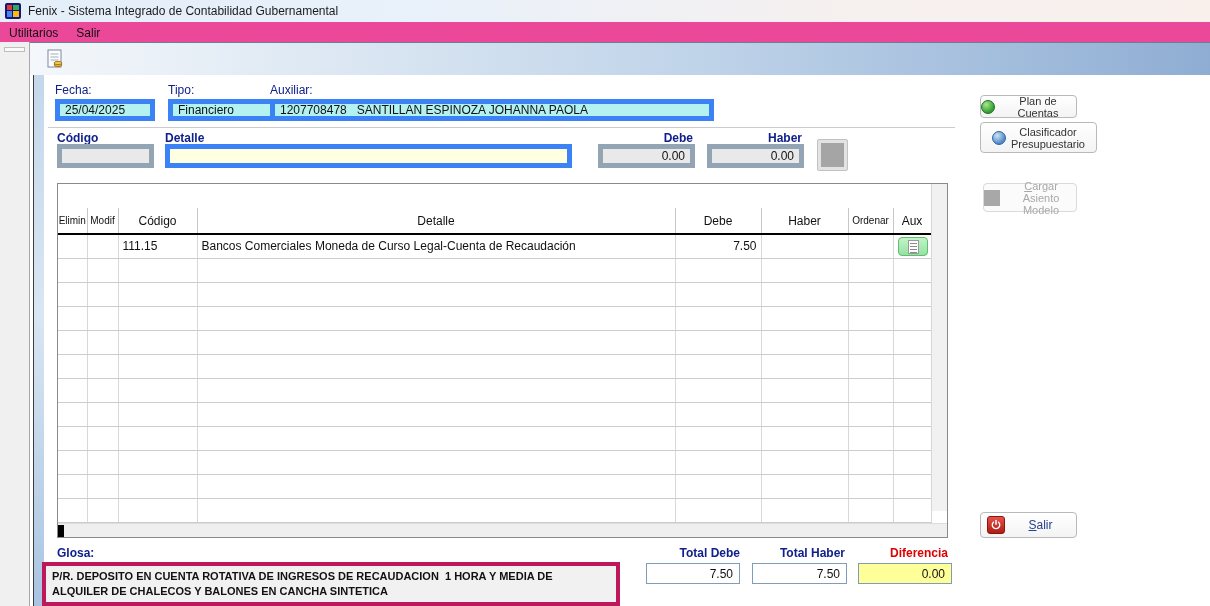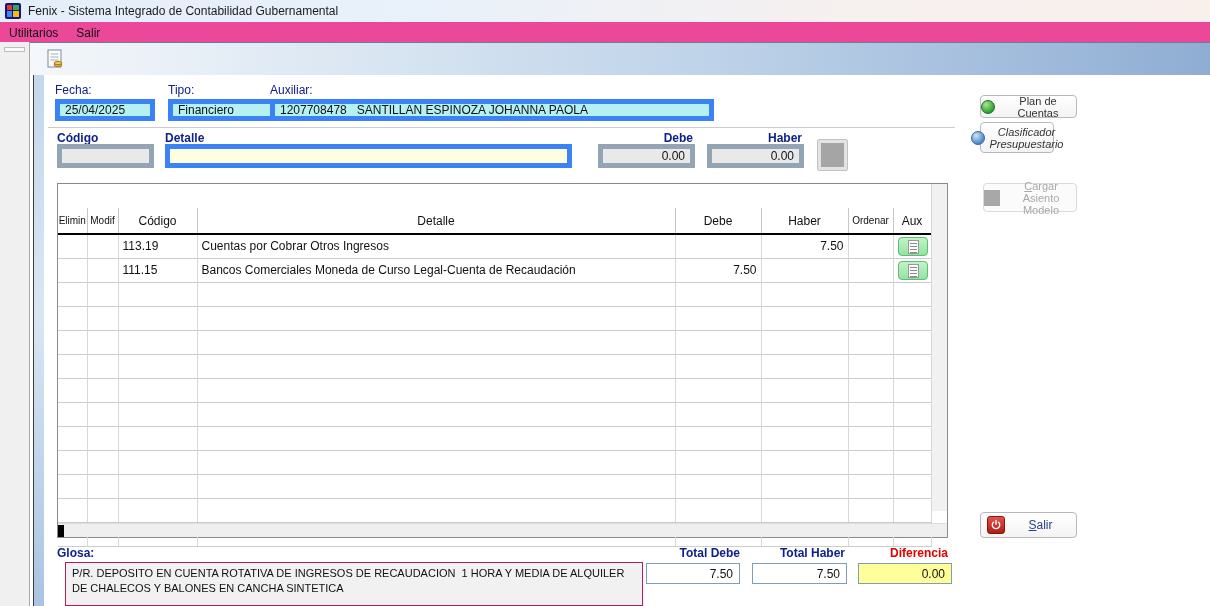--- a/index.html
+++ b/index.html
@@ -62,22 +62,22 @@
   table.grid th.small { font-size:10px; }
   table.grid td { height:24px; border-right:1px solid #d8d8d8; border-bottom:1px solid #cdcdcd; font-size:12px; padding:0 4px; overflow:hidden; white-space:nowrap; }
   td.c-num { text-align:right; }
   td.c-cod { padding-left:9px; }
   .aux-btn { display:block; margin:0 auto; width:30px; height:19px; border:1px solid #62bb72; border-radius:4px;
     background:linear-gradient(180deg,#c2f4c8,#93e3a0); cursor:pointer; position:relative; }
   .aux-doc { position:absolute; left:9px; top:2px; width:11px; height:14px; background:#fdfdfd; border:1px solid #9a9a9a; }
   .aux-doc i { display:block; height:1px; background:#8a8a8a; margin:2px 1px 0 1px; }
 
   
-  .glosa-box { position:absolute; left:65px; top:562px; width:578px; height:44px; background:#f1f1f1; border:1px solid #be185d;
-    font-size:11px; color:#111; padding:3px 6px; line-height:15px; white-space:pre-wrap; }
+  .glosa-box { position:absolute; left:42px; top:562px; width:578px; height:44px; background:#f1f1f1; border:4px solid #be185d;
+    font-size:11px; color:#111; padding:3px 6px; line-height:15px; white-space:pre-wrap;font-weight:bold; }
   .tot-lbl { position:absolute; top:546px; font-weight:bold; color:#10218b; text-align:right; font-size:12px; }
   .red { color:#e00000; }
   .tot-field { position:absolute; top:563px; height:21px; border:1px solid #7f9db9; background:#fff; font-size:12px;
     display:flex; align-items:center; justify-content:flex-end; padding:0 6px; }
   .yellow { background:#ffff99; }
 
   
   .side-btn { position:absolute; background:linear-gradient(180deg,#ffffff,#f3f3f3); border:1px solid #b9b9b9; border-radius:4px;
     font-size:11px; color:#333; display:flex; align-items:center; justify-content:center; cursor:pointer; text-align:center; line-height:12px; }
   .sphere { width:14px; height:14px; border-radius:50%; flex:0 0 auto; margin-right:5px; }
@@ -172,39 +172,20 @@
         <th>Debe</th>
         <th>Haber</th>
         <th class="small">Ordenar</th>
         <th>Aux</th>
       </tr>
     </thead>
     <tbody>
       <tr>
         <td></td>
         <td></td>
-        <td class="c-cod">113.19</td>
-        <td>Cuentas por Cobrar Otros Ingresos</td>
-        <td class="c-num"></td>
-        <td class="c-num">7.50</td>
-        <td></td>
-        <td>
-          <button class="aux-btn">
-              <span class="aux-doc">
-                <i></i>
-                <i></i>
-                <i></i>
-                <i></i>
-              </span>
-            </button>
-        </td>
-      </tr>
-      <tr>
-        <td></td>
-        <td></td>
         <td class="c-cod">111.15</td>
         <td>Bancos Comerciales Moneda de Curso Legal-Cuenta de Recaudación</td>
         <td class="c-num">7.50</td>
         <td class="c-num"></td>
         <td></td>
         <td>
           <button class="aux-btn">
               <span class="aux-doc">
                 <i></i>
                 <i></i>
@@ -343,21 +324,21 @@
 
 <div class="tot-field" style="left:646px; width:94px;">7.50</div>
 <div class="tot-field" style="left:752px; width:95px;">7.50</div>
 <div class="tot-field yellow" style="left:858px; width:94px;">0.00</div>
 
 <button class="side-btn" style="left:980px; top:95px; width:97px; height:23px;">
   <span class="sphere sphere-green"></span>
   <span>Plan de Cuentas</span>
 </button>
 
-<button class="side-btn" style="left:980px; top:122px; width:74px; height:31px;font-style:italic;">
+<button class="side-btn" style="left:980px; top:122px; width:117px; height:31px;">
   <span class="sphere sphere-blue"></span>
   <span>
     <span>Clasificador</span><br>
     <span>Presupuestario</span>
   </span>
 </button>
 
 <button class="side-btn disabled" style="left:983px; top:183px; width:94px; height:29px;">
   <span class="gray-square"></span>
   <span>

